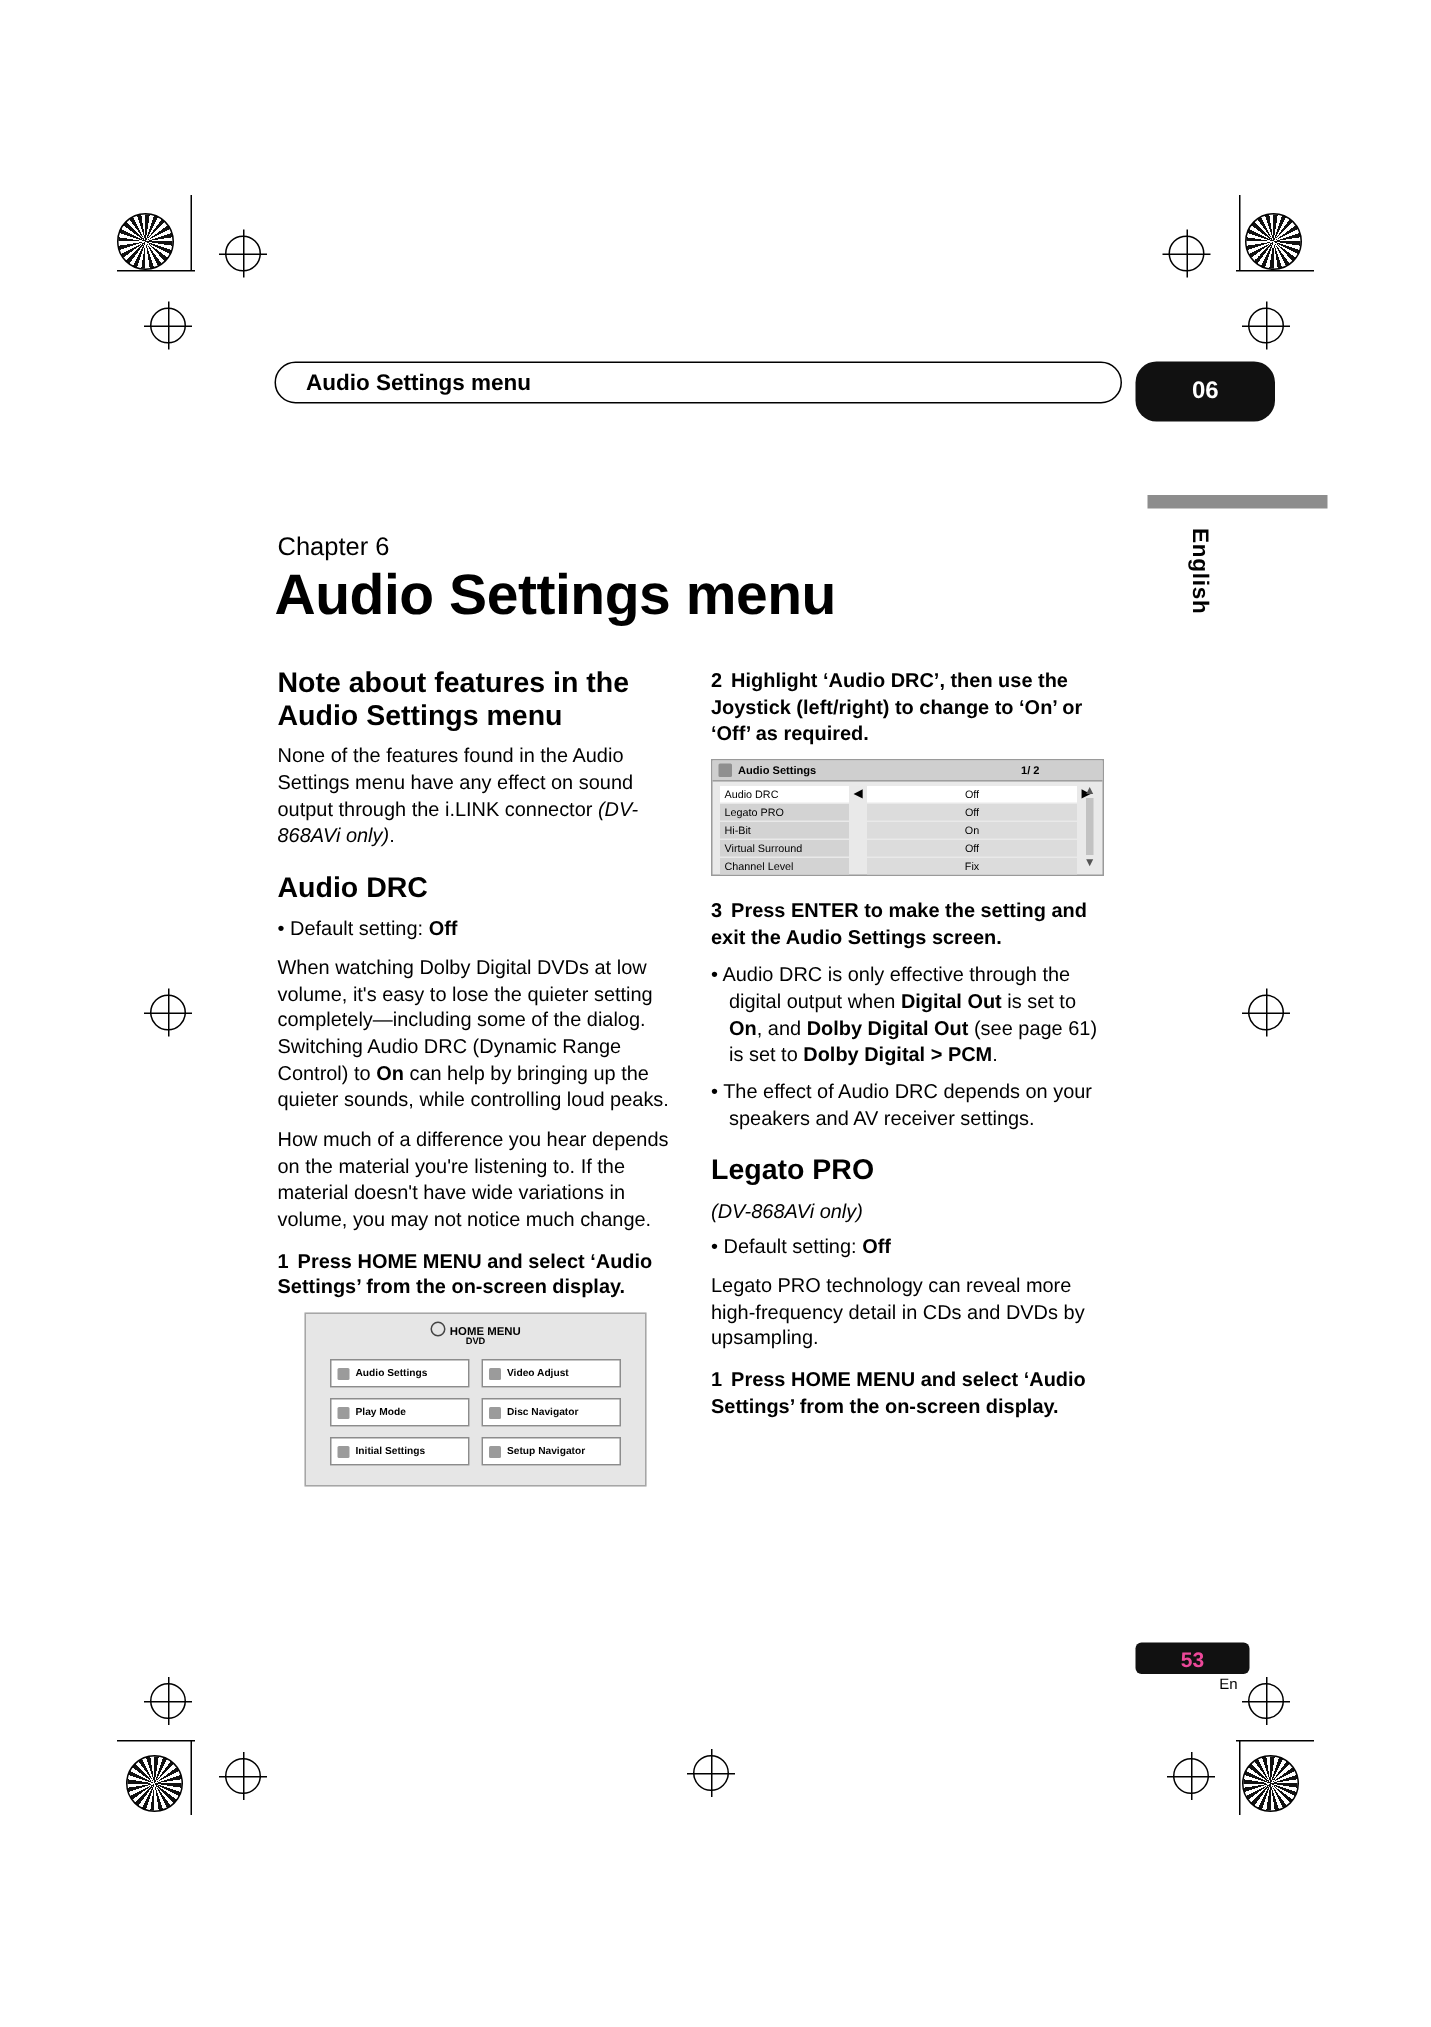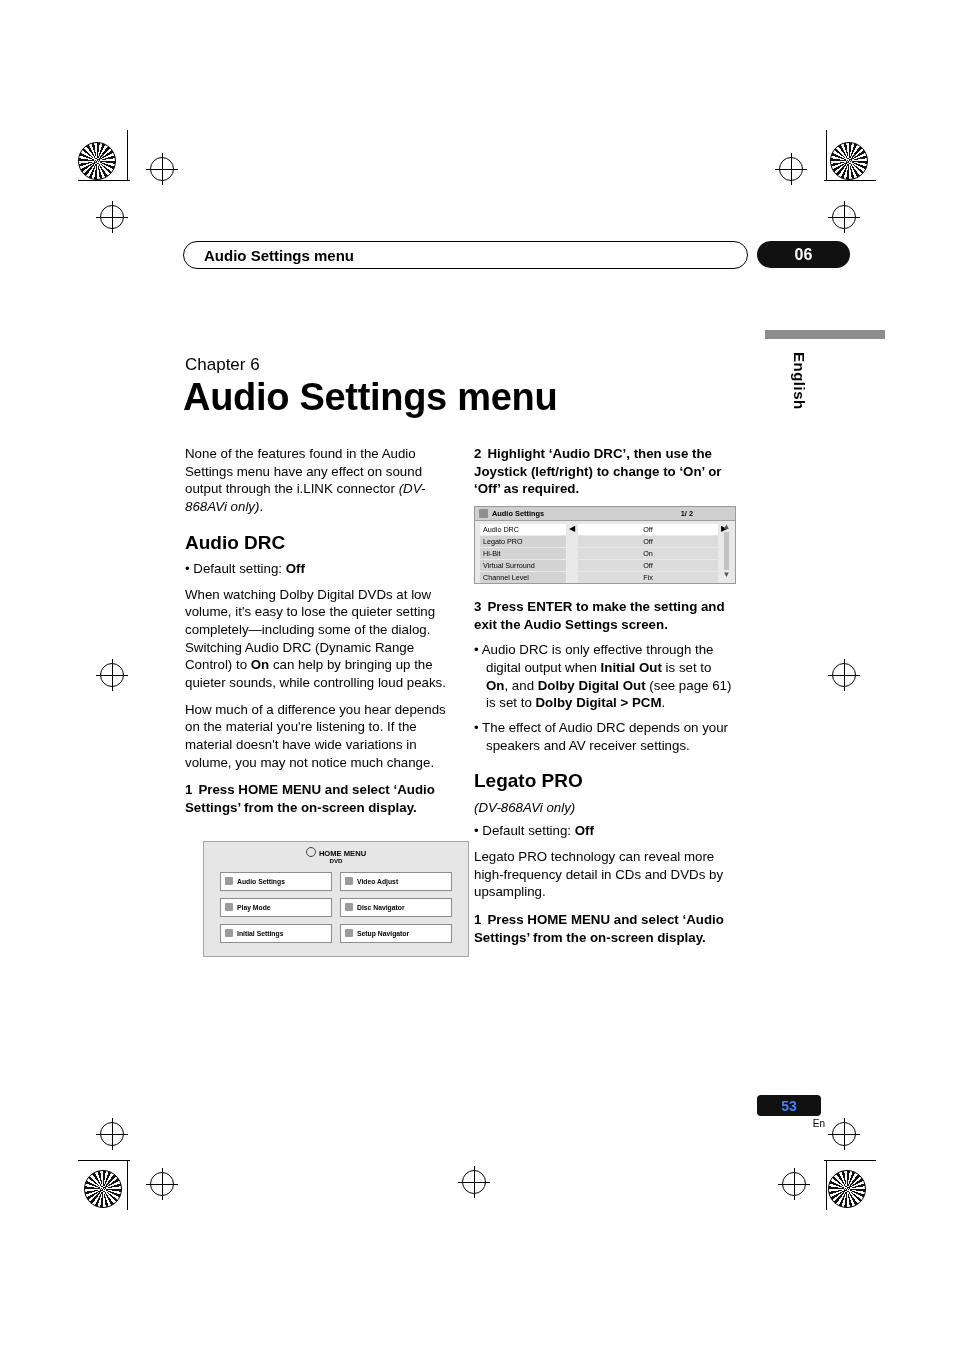--- a/index.html
+++ b/index.html
@@ -47,21 +47,21 @@
     width:565px; height:28px;
     border:1.5px solid #000; border-radius:14px;
     box-sizing:border-box;
     display:flex; align-items:center;
   }
   .runhead span {
     margin-left:20px; font-size:15px; font-weight:bold;
   }
   .chapnum {
     position:absolute; left:757px; top:241px;
-    width:93px; height:27px;
+    width:93px; height:40px;
     background:#111; border-radius:14px;
     color:#fff; font-size:16px; font-weight:bold;
     display:flex; align-items:center; justify-content:center;
   }
 
   
   .sidebar-rule {
     position:absolute; left:765px; top:330px; width:120px; height:9px;
     background:#8d8d8d;
   }
@@ -158,22 +158,22 @@
   .note-head .pencil:after {
     content:""; position:absolute; left:3px; top:7px;
     width:11px; height:2.4px; background:#000; transform:rotate(-35deg);
   }
   .note-head .t { font-weight:bold; font-size:13px; }
   .note-list { margin:0; }
   .note-list .bulletline { margin-bottom:7px; }
 
   
   .osd-home {
-    margin:24px 0 0 18px;
-    width:266px; height:116px;
+    margin:8px 0 0 18px;
+    width:228px; height:116px;
     background:#e6e6e6; border:1px solid #a6a6a6;
     box-sizing:border-box; position:relative;
   }
   .osd-home .hm-title {
     text-align:center; padding-top:5px;
     font-size:7.6px; font-weight:bold; line-height:1.08;
   }
   .osd-home .hm-title .sub { font-size:6.2px; font-weight:bold; }
   .osd-home .hm-title .disc {
     display:inline-block; width:8px; height:8px; border-radius:50%;
@@ -188,22 +188,22 @@
     height:17px; display:flex; align-items:center;
     font-size:6.8px; font-weight:bold; padding-left:4px; gap:4px;
   }
   .hm-item .gi {
     width:8px; height:8px; background:#9b9b9b; border-radius:1px; flex:0 0 auto;
   }
 
   
   .pagenum {
     position:absolute; left:757px; top:1095px;
-    width:64px; height:21px; background:#111; border-radius:4px;
-    color:#3b82f6; font-size:14px; font-weight:bold;
+    width:76px; height:21px; background:#111; border-radius:4px;
+    color:#ec4899; font-size:14px; font-weight:bold;
     display:flex; align-items:center; justify-content:center;
   }
   .pagelang {
     position:absolute; left:757px; top:1118px; width:68px;
     text-align:right; font-size:10px;
   }
 </style>
 </head>
 <body>
 
@@ -242,20 +242,21 @@
   <div class="chapnum">06</div>
 
   <div class="sidebar-rule"></div>
   <div class="sidetab">English</div>
 
   <div class="chapter-label">Chapter 6</div>
   <div class="chapter-title">Audio Settings menu</div>
 
   <div class="col left">
 
+    <h2 class="head">Note about features in the Audio Settings menu</h2>
 
     <p><span>None of the features found in the Audio Settings menu have any effect on sound output through the i.LINK connector </span><span class="italic">(DV-868AVi only)</span>.</p>
 
     <h2 class="head tight">Audio DRC</h2>
 
     <div class="bulletline"><span>Default setting: </span><b>Off</b></div>
 
     <p><span>When watching Dolby Digital DVDs at low volume, it's easy to lose the quieter setting completely—including some of the dialog. Switching Audio DRC (Dynamic Range Control) to </span><b>On</b><span> can help by bringing up the quieter sounds, while controlling loud peaks.</span></p>
 
     <p>How much of a difference you hear depends on the material you're listening to. If the material doesn't have wide variations in volume, you may not notice much change.</p>
@@ -343,21 +344,21 @@
         <div class="tri">▲</div>
         <div class="track"></div>
         <div class="tri">▼</div>
       </div>
     </div>
 
     <div class="step" style="margin-top:0;"><span class="num">3</span><span>Press ENTER to make the setting and exit the Audio Settings screen.</span></div>
 
 
     <div class="note-list">
-      <div class="bulletline"><span>Audio DRC is only effective through the digital output when </span><b>Initial Out</b><span> is set to </span><b>On</b><span>, and </span><b>Dolby Digital Out</b><span> (see page 61) is set to </span><b>Dolby Digital &gt; PCM</b><span>.</span></div>
+      <div class="bulletline"><span>Audio DRC is only effective through the digital output when </span><b>Digital Out</b><span> is set to </span><b>On</b><span>, and </span><b>Dolby Digital Out</b><span> (see page 61) is set to </span><b>Dolby Digital &gt; PCM</b><span>.</span></div>
       <div class="bulletline">The effect of Audio DRC depends on your speakers and AV receiver settings.</div>
     </div>
 
     <h2 class="head" style="margin-top:16px;">Legato PRO</h2>
     <p class="italic" style="margin-bottom:6px;">(DV-868AVi only)</p>
 
     <div class="bulletline"><span>Default setting: </span><b>Off</b></div>
 
     <p>Legato PRO technology can reveal more high-frequency detail in CDs and DVDs by upsampling.</p>
 

